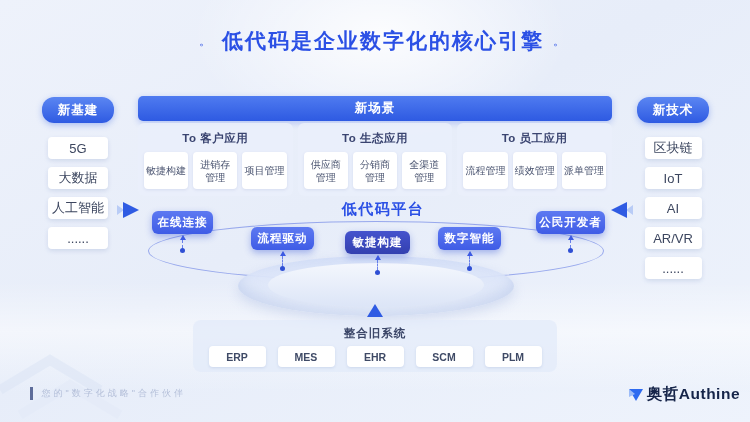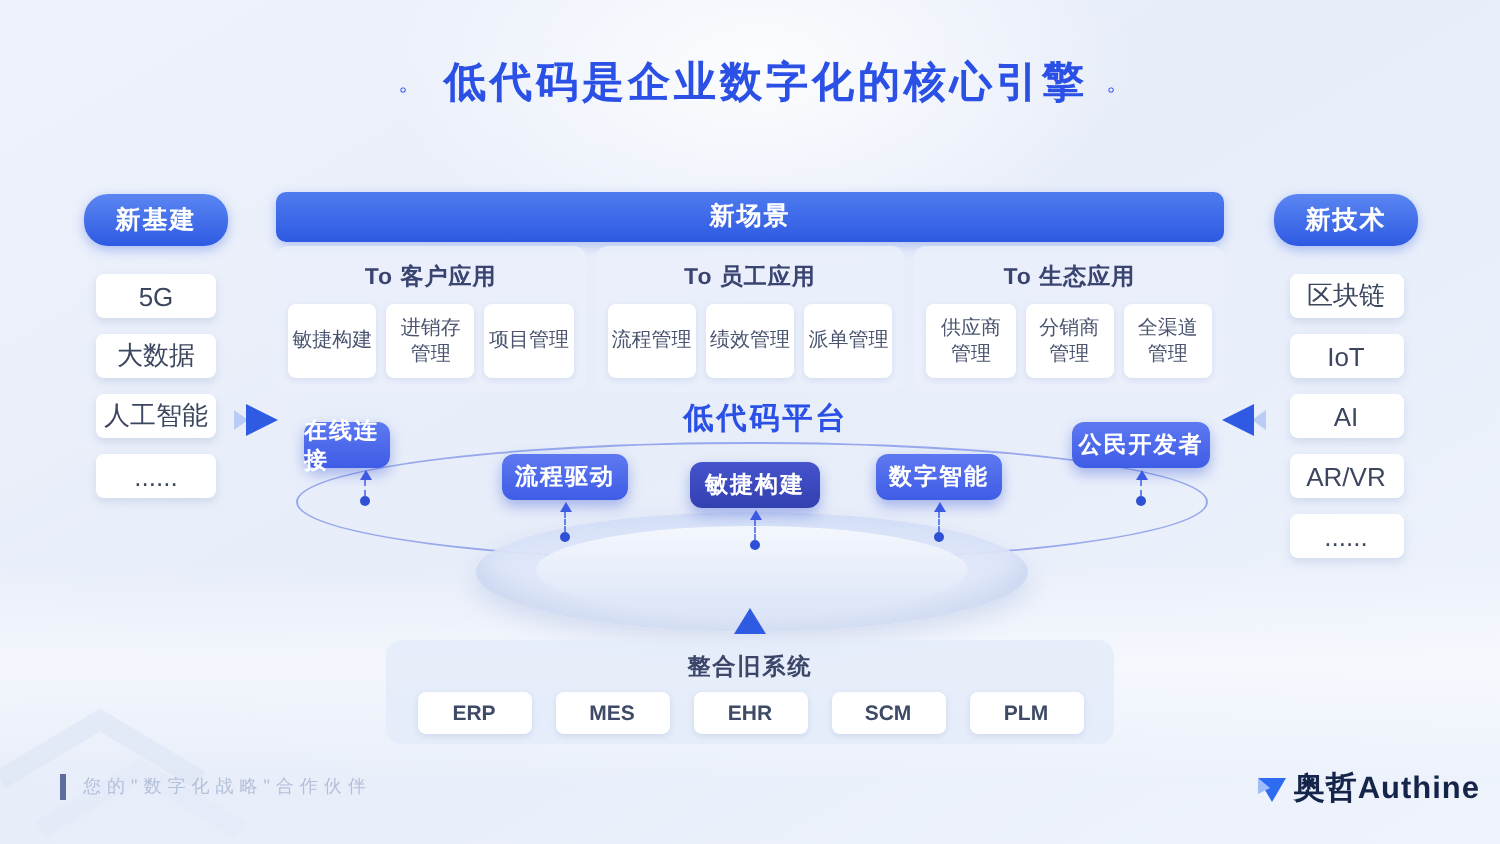--- a/index.html
+++ b/index.html
@@ -52,21 +52,21 @@
            border:1px solid rgba(86,112,226,.55);}
   .disc-outer{position:absolute;left:238px;top:256px;width:276px;height:60px;border-radius:50%;
               background:linear-gradient(180deg,rgba(211,222,247,.95),rgba(238,243,252,.9));
               box-shadow:inset 0 -8px 12px rgba(158,178,224,.35),0 5px 12px rgba(150,170,220,.3);}
   .disc-inner{position:absolute;left:268px;top:263px;width:216px;height:44px;border-radius:50%;
               background:linear-gradient(180deg,#f4f7fd,#dce5f7);}
   .cap{position:absolute;height:23px;border-radius:6px;display:flex;align-items:center;justify-content:center;
        background:linear-gradient(180deg,#5d79f1,#3f5ce6);color:#fff;font-size:11.5px;font-weight:bold;
        letter-spacing:1px;box-shadow:0 3px 7px rgba(47,80,210,.38);}
   .cap.dark{background:linear-gradient(180deg,#4553cd,#3340b0);text-align:right;}
-  .cap0{left:152px;top:211px;width:43px;font-family:Liberation Mono, monospace;} .cap1{left:251px;top:227px;width:63px;}
+  .cap0{left:152px;top:211px;width:61px;font-family:Liberation Mono, monospace;} .cap1{left:251px;top:227px;width:63px;}
   .cap2{left:345px;top:231px;width:65px;} .cap3{left:438px;top:227px;width:63px;}
   .cap4{left:536px;top:211px;width:69px;}
   .conn{position:absolute;width:9px;display:flex;flex-direction:column;align-items:center;}
   .conn .head{width:0;height:0;border-left:3.5px solid transparent;border-right:3.5px solid transparent;
               border-bottom:5px solid #3f5ce6;}
   .conn .line{width:0;flex:1;border-left:1px dashed rgba(63,92,230,.75);}
   .conn .dot{width:5px;height:5px;border-radius:50%;background:#2f4fd4;}
 
   
   .flow{position:absolute;width:24px;height:16px;}
@@ -139,44 +139,44 @@
             </div>
           <div class="scene-card">
               <span>进销存管理</span>
             </div>
           <div class="scene-card">
               <span>项目管理</span>
             </div>
         </div>
       </div>
       <div class="group">
-        <div class="group-label">To 员工应用</div>
+        <div class="group-label">To 生态应用</div>
         <div class="group-cards">
           <div class="scene-card">
-              <span>流程管理</span>
-            </div>
-          <div class="scene-card">
-              <span>绩效管理</span>
-            </div>
-          <div class="scene-card">
-              <span>派单管理</span>
+              <span>供应商管理</span>
+            </div>
+          <div class="scene-card">
+              <span>分销商管理</span>
+            </div>
+          <div class="scene-card">
+              <span>全渠道管理</span>
             </div>
         </div>
       </div>
       <div class="group">
-        <div class="group-label">To 生态应用</div>
+        <div class="group-label">To 员工应用</div>
         <div class="group-cards">
           <div class="scene-card">
-              <span>供应商管理</span>
-            </div>
-          <div class="scene-card">
-              <span>分销商管理</span>
-            </div>
-          <div class="scene-card">
-              <span>全渠道管理</span>
+              <span>流程管理</span>
+            </div>
+          <div class="scene-card">
+              <span>绩效管理</span>
+            </div>
+          <div class="scene-card">
+              <span>派单管理</span>
             </div>
         </div>
       </div>
     </div>
   </div>
 
   <div class="ellipse"></div>
   <div class="disc-outer"></div>
   <div class="disc-inner"></div>
   <div class="platform-title">低代码平台</div>

